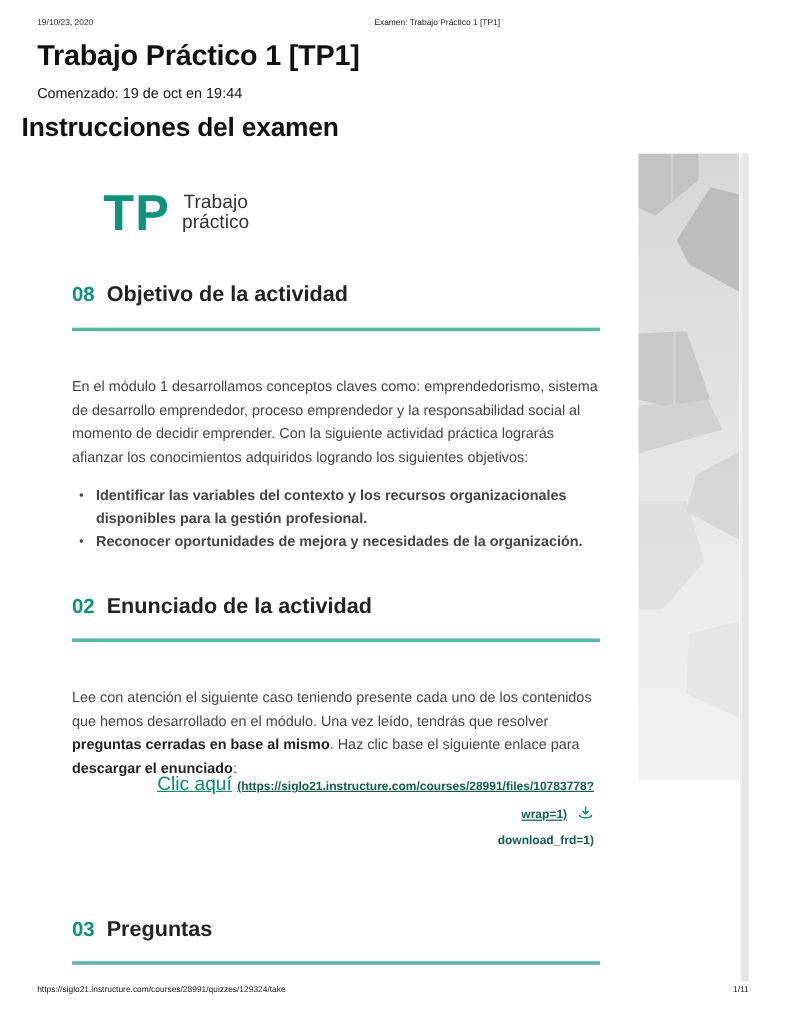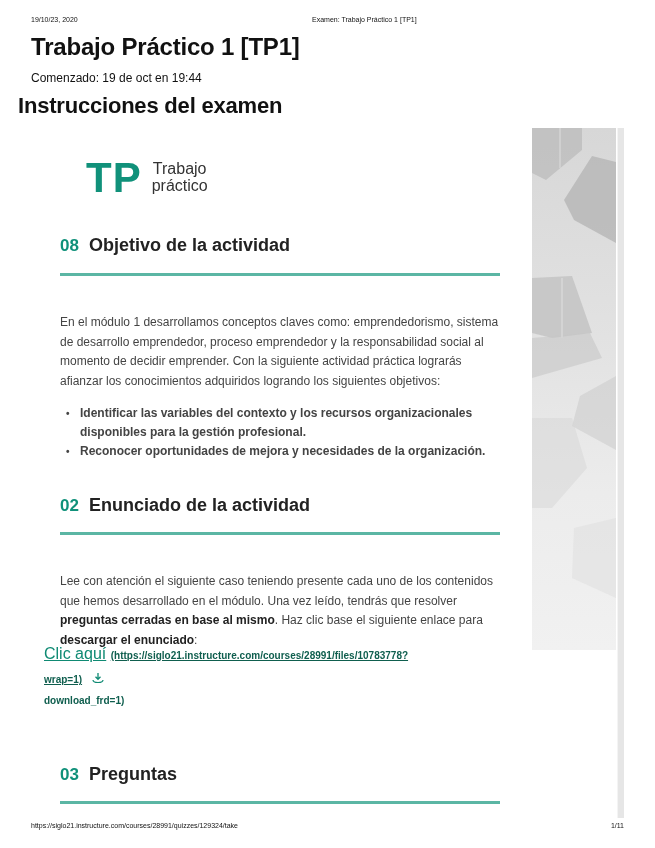--- a/index.html
+++ b/index.html
@@ -23,21 +23,21 @@
   .section-heading .label { font-size: 18px; font-weight: bold; color: #222; }
   .section-heading .rule { position: absolute; left: 0; width: 440px; height: 3px; background: #5bb6a4; }
 
   .para { position: absolute; left: 60px; width: 440px; font-size: 12px; line-height: 19.5px; color: #444; margin-top: 16px; }
   .para b { color: #222; font-weight: bold; }
 
   .bullets { position: absolute; left: 66px; width: 434px; font-size: 12px; line-height: 19px; color: #444; list-style: none; font-weight: bold; }
   .bullets li { position: relative; padding-left: 14px; }
   .bullets li::before { content: "•"; position: absolute; left: 0; top: 0; font-size: 10px; }
 
-  .link-block { position: absolute; left: 44px; top: 643px; width: 440px; color: #0f6e5c; }
+  .link-block { position: absolute; left: 55px; top: 643px; width: 440px; color: #0f6e5c; text-align: right; }
   .link-main { font-size: 16px; text-decoration: underline; color: #0f8a73; }
   .link-url { font-size: 10px; font-weight: bold; color: #0f5e4e; text-decoration: underline; }
   .link-line { line-height: 22px; }
   .dl-line { font-size: 10px; font-weight: bold; color: #0f5e4e; line-height: 20px; }
   .dl-icon { display: inline-block; width: 14px; height: 12px; margin-left: 4px; vertical-align: -1px; }
 
   .side-image { position: absolute; left: 532px; top: 128px; width: 84px; height: 522px; overflow: hidden; background: linear-gradient(180deg, #d7d7d7 0%, #e2e2e2 40%, #ececec 70%, #f1f1f1 100%); }
   .scrollbar { position: absolute; left: 617px; top: 128px; width: 7px; height: 690px; background: #e6e6e6; border-left: 1px solid #f4f4f4; }
 
   .print-footer { position: absolute; top: 822px; left: 31px; right: 31px; font-size: 7px; color: #111; }

